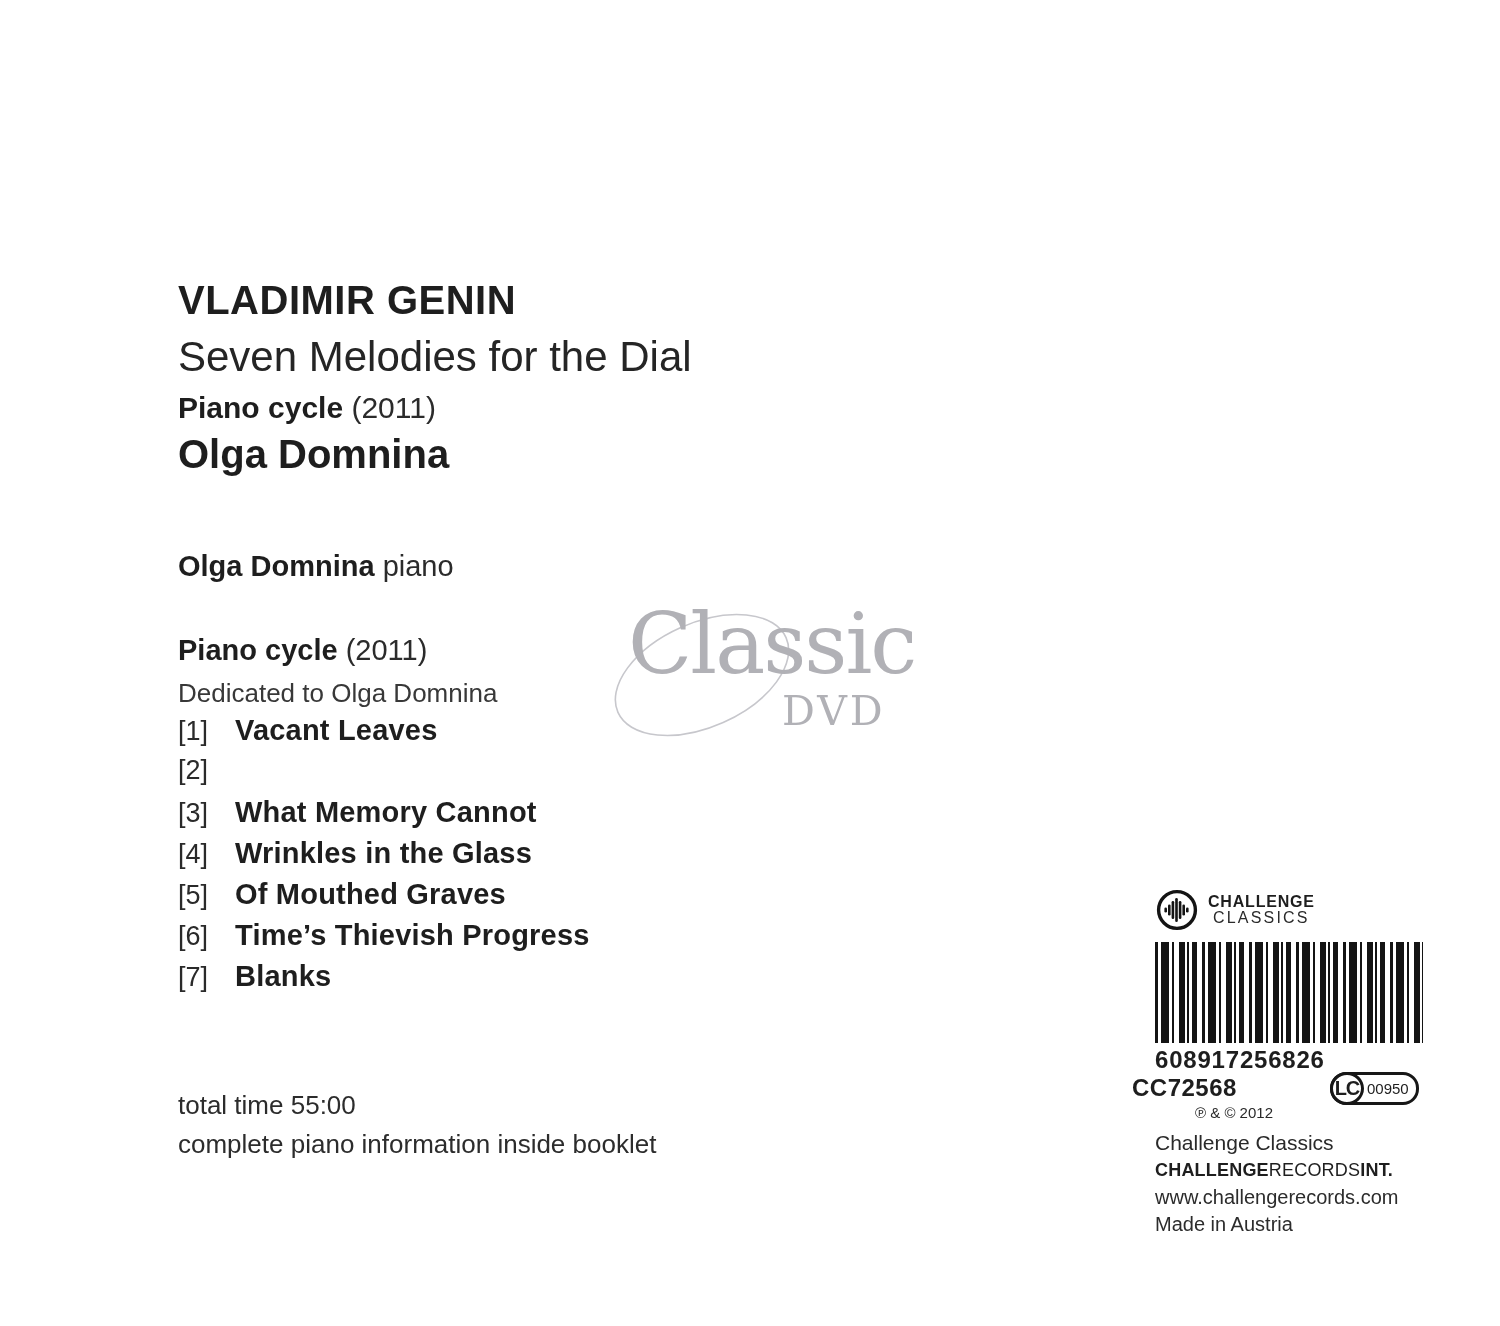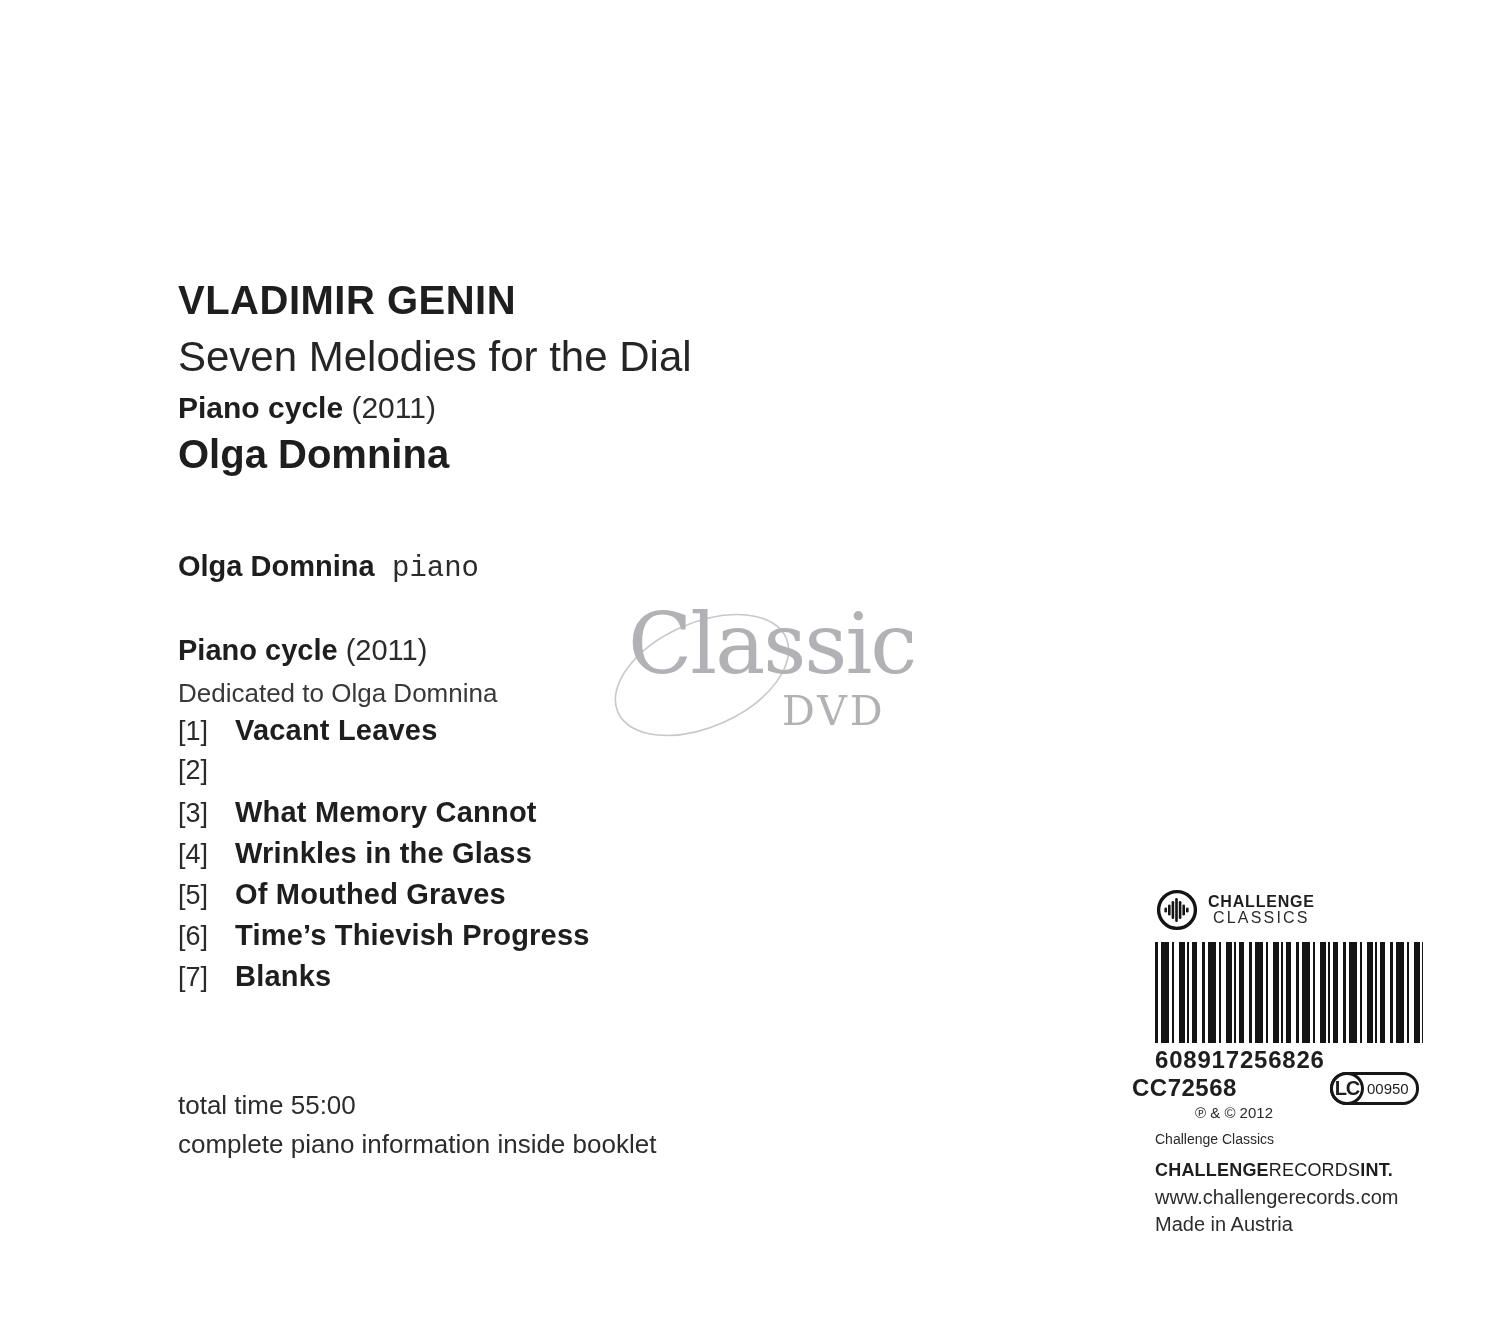--- a/index.html
+++ b/index.html
@@ -16,21 +16,21 @@
   .b { font-weight: 700; }
 
   
   .composer       { left: 178px; top: 278px; font-size: 40px; font-weight: 700; letter-spacing: 0.5px; }
   .album-title    { left: 178px; top: 333px; font-size: 42px; font-weight: 400; color: #252525; }
   .album-subtitle { left: 178px; top: 391px; font-size: 30px; }
   .album-subtitle .year { font-weight: 400; color: #2b2b2b; }
   .performer-big  { left: 178px; top: 432px; font-size: 40px; font-weight: 700; }
 
   .credit-line    { left: 178px; top: 550px; font-size: 29px; }
-  .credit-line .instrument { font-weight: 400; color: #2b2b2b; font-family: Liberation Mono, monospace; }
+  .credit-line .instrument { font-weight: 400; color: #2b2b2b; }
 
   .cycle-heading  { left: 178px; top: 634px; font-size: 29px; }
   .cycle-heading .year { font-weight: 400; color: #2b2b2b; }
   .dedication     { left: 178px; top: 678px; font-size: 26px; font-weight: 400; color: #383838; }
 
   .track-list     { left: 178px; top: 714px; }
   .track-row      { display: flex; align-items: baseline; height: 41px; }
   .track-num      { width: 57px; font-size: 27px; font-weight: 400; color: #2a2a2a; }
   .track-title    { font-size: 29px; font-weight: 700; letter-spacing: 0.2px; }
 
@@ -80,21 +80,21 @@
   .lc-circle {
     height: 33px; width: 34px; margin: -3px 3px -3px -3px;
     border: 3px solid #171717; border-radius: 50%;
     display: flex; align-items: center; justify-content: center;
     font-size: 20px; font-weight: 700; letter-spacing: -1px;
     box-sizing: border-box; background: #ffffff;
   }
   .lc-number { font-size: 15px; font-weight: 400; }
 
   .copyright-line { left: 1195px; top: 1104px; font-size: 15px; color: #2a2a2a; }
-  .label-name     { left: 1155px; top: 1131px; font-size: 14px; color: #2a2a2a; }
+  .label-name     { left: 1155px; top: 1131px; font-size: 21px; color: #2a2a2a; }
   .records-line   { left: 1155px; top: 1160px; font-size: 18px; letter-spacing: 0.2px; }
   .records-line .mid { font-weight: 400; }
   .website-line   { left: 1155px; top: 1186px; font-size: 20px; color: #2c2c2c; }
   .made-in-line   { left: 1155px; top: 1213px; font-size: 20px; color: #2c2c2c; }
 </style>
 </head>
 <body>
 
 <div class="cover">
 

